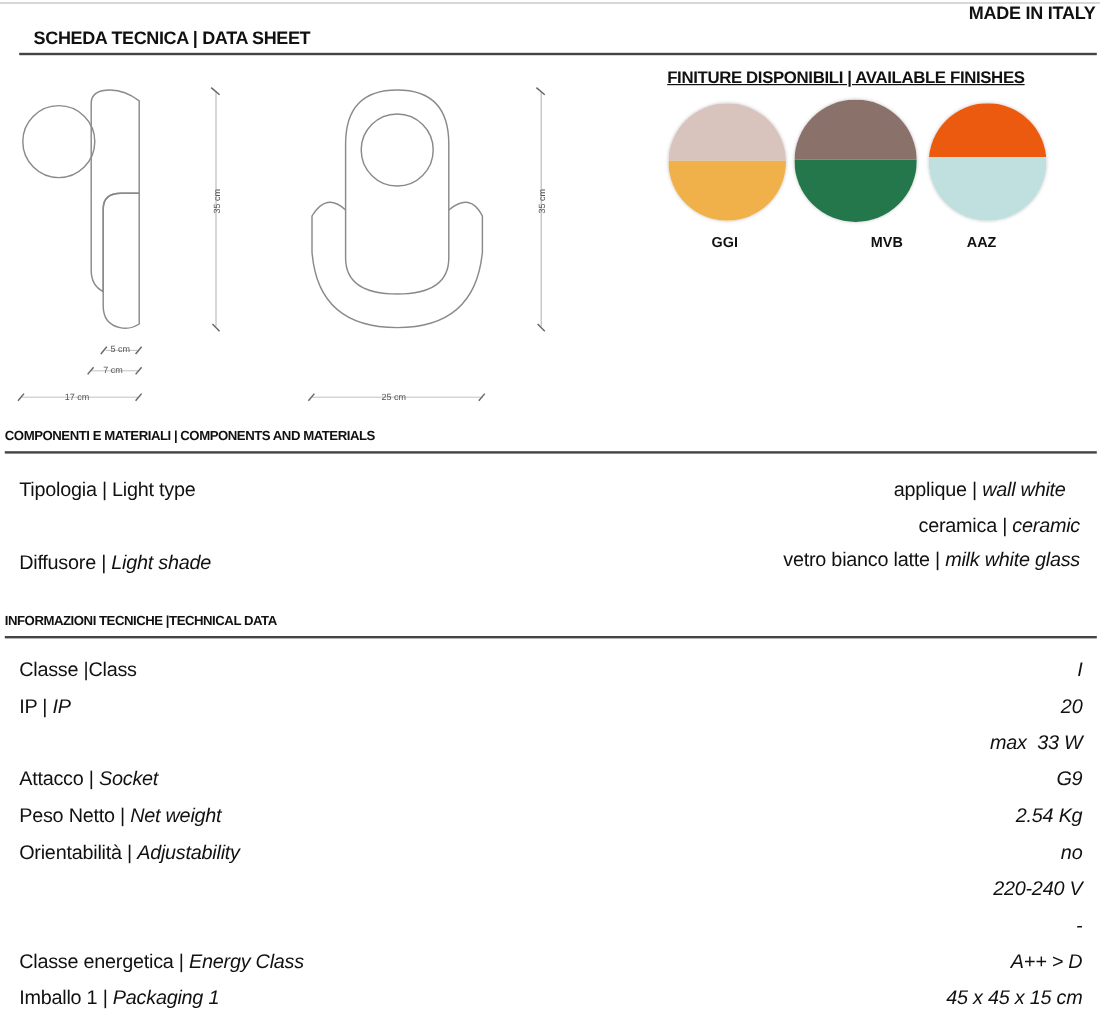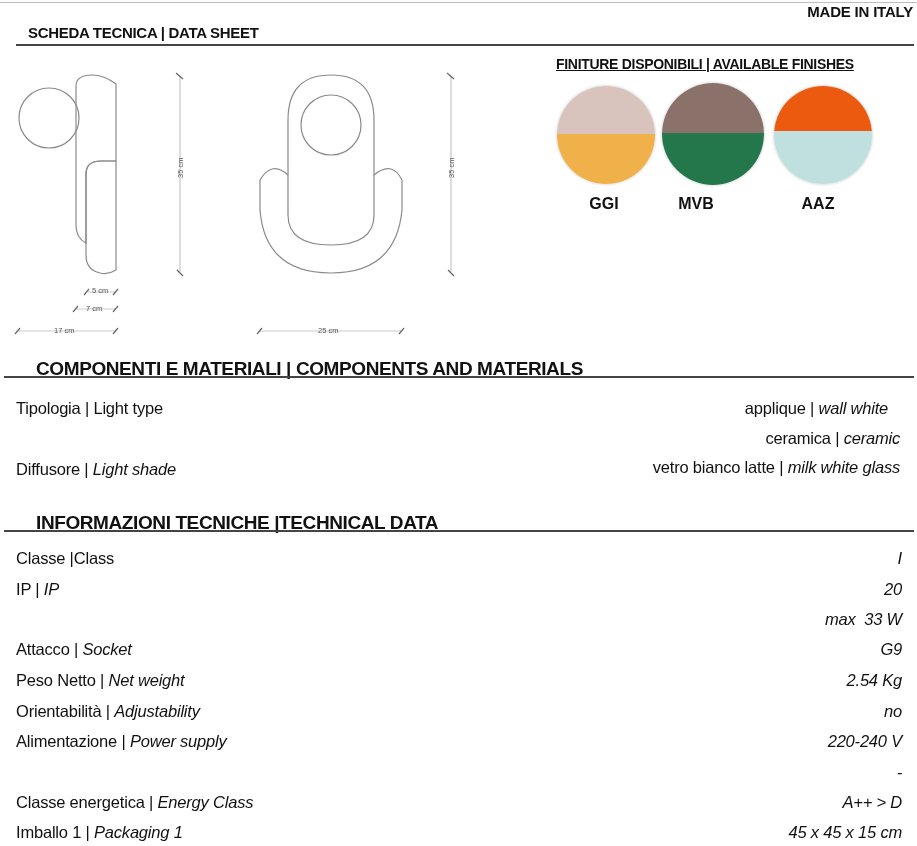--- a/index.html
+++ b/index.html
@@ -9,25 +9,25 @@
   }
   .topline { position: absolute; left: 0; top: 2px; width: 917px; height: 1px; background: #bdbdbd; }
   .made { position: absolute; right: 4px; top: 3px; font-weight: bold; font-size: 15px; letter-spacing: -0.2px; }
   .ds-title { position: absolute; left: 28px; top: 24px; font-weight: bold; font-size: 15px; letter-spacing: -0.3px; }
   .ds-rule { position: absolute; left: 16px; top: 44px; width: 898px; height: 1.5px; background: #444; }
 
   .fin-title { position: absolute; left: 524px; top: 56px; font-weight: bold; font-size: 14px; text-decoration: underline; letter-spacing: -0.3px; white-space: nowrap; margin-left: 32px; }
   .swatch { position: absolute; width: 98px; height: 98px; border-radius: 50%; overflow: hidden; box-shadow: 0 0 3px rgba(0,0,0,0.25); }
   .swatch .top { position: absolute; left: 0; top: 0; width: 100%; height: 49%; }
   .swatch .bot { position: absolute; left: 0; top: 49%; width: 100%; height: 51%; }
-  .sw-label { position: absolute; font-weight: bold; font-size: 16px; width: 60px; text-align: center; }
+  .sw-label { position: absolute; font-weight: bold; font-size: 12px; width: 60px; text-align: center; }
 
   .drawing { position: absolute; left: 0; top: 60px; width: 480px; height: 290px; }
 
-  .sec-title { position: absolute; left: 4px; font-weight: bold; font-size: 19px; letter-spacing: -0.4px; text-decoration: underline; white-space: nowrap; margin-left: 32px; }
+  .sec-title { position: absolute; left: 4px; font-weight: bold; font-size: 11px; letter-spacing: -0.4px; white-space: nowrap; }
   .sec-rule { position: absolute; left: 4px; width: 910px; height: 1.5px; background: #444; }
 
   .row { position: absolute; left: 16px; width: 886px; height: 26px; font-size: 16.5px; letter-spacing: -0.2px; }
   .row .lbl { position: absolute; left: 0; top: 0; white-space: nowrap; }
   .row .val { position: absolute; right: 0; top: 0; white-space: nowrap; }
   .it { font-style: italic; }
 </style>
 </head>
 <body>
 
@@ -86,21 +86,21 @@
 <div class="swatch" style="left:557px;top:86px;">
   <div class="top" style="background:#d8c3bd;"></div>
   <div class="bot" style="background:#f0b14a;"></div>
 </div>
 <div class="sw-label" style="left:574px;top:195px;">GGI</div>
 
 <div class="swatch" style="left:662px;top:83px;width:102px;height:102px;">
   <div class="top" style="background:#8a7169;"></div>
   <div class="bot" style="background:#23774a;"></div>
 </div>
-<div class="sw-label" style="left:666px;top:195px;">MVB</div>
+<div class="sw-label" style="left:709px;top:195px;">MVB</div>
 
 <div class="swatch" style="left:774px;top:86px;">
   <div class="top" style="background:#ec5a10;height:46%;"></div>
   <div class="bot" style="background:#bfe0df;top:46%;height:54%;"></div>
 </div>
 <div class="sw-label" style="left:788px;top:195px;">AAZ</div>
 
 <div class="sec-title" style="top:358px;">COMPONENTI E MATERIALI | COMPONENTS AND MATERIALS</div>
 <div class="sec-rule" style="top:376px;"></div>
 
@@ -136,21 +136,20 @@
 </div>
 <div class="row" style="top:671px;">
   <span class="lbl"><span>Peso Netto | </span><span class="it">Net weight</span></span>
   <span class="val it">2.54 Kg</span>
 </div>
 <div class="row" style="top:702px;">
   <span class="lbl"><span>Orientabilità | </span><span class="it">Adjustability</span></span>
   <span class="val it">no</span>
 </div>
 <div class="row" style="top:732px;">
-  <span class="lbl"><span>Alimentazione | </span><span class="it">Power supply</span></span>
   <span class="val it">220-240 V</span>
 </div>
 <div class="row" style="top:763px;">
   <span class="val it">-</span>
 </div>
 <div class="row" style="top:793px;">
   <span class="lbl"><span>Classe energetica | </span><span class="it">Energy Class</span></span>
   <span class="val it">A++ &gt; D</span>
 </div>
 <div class="row" style="top:823px;">

